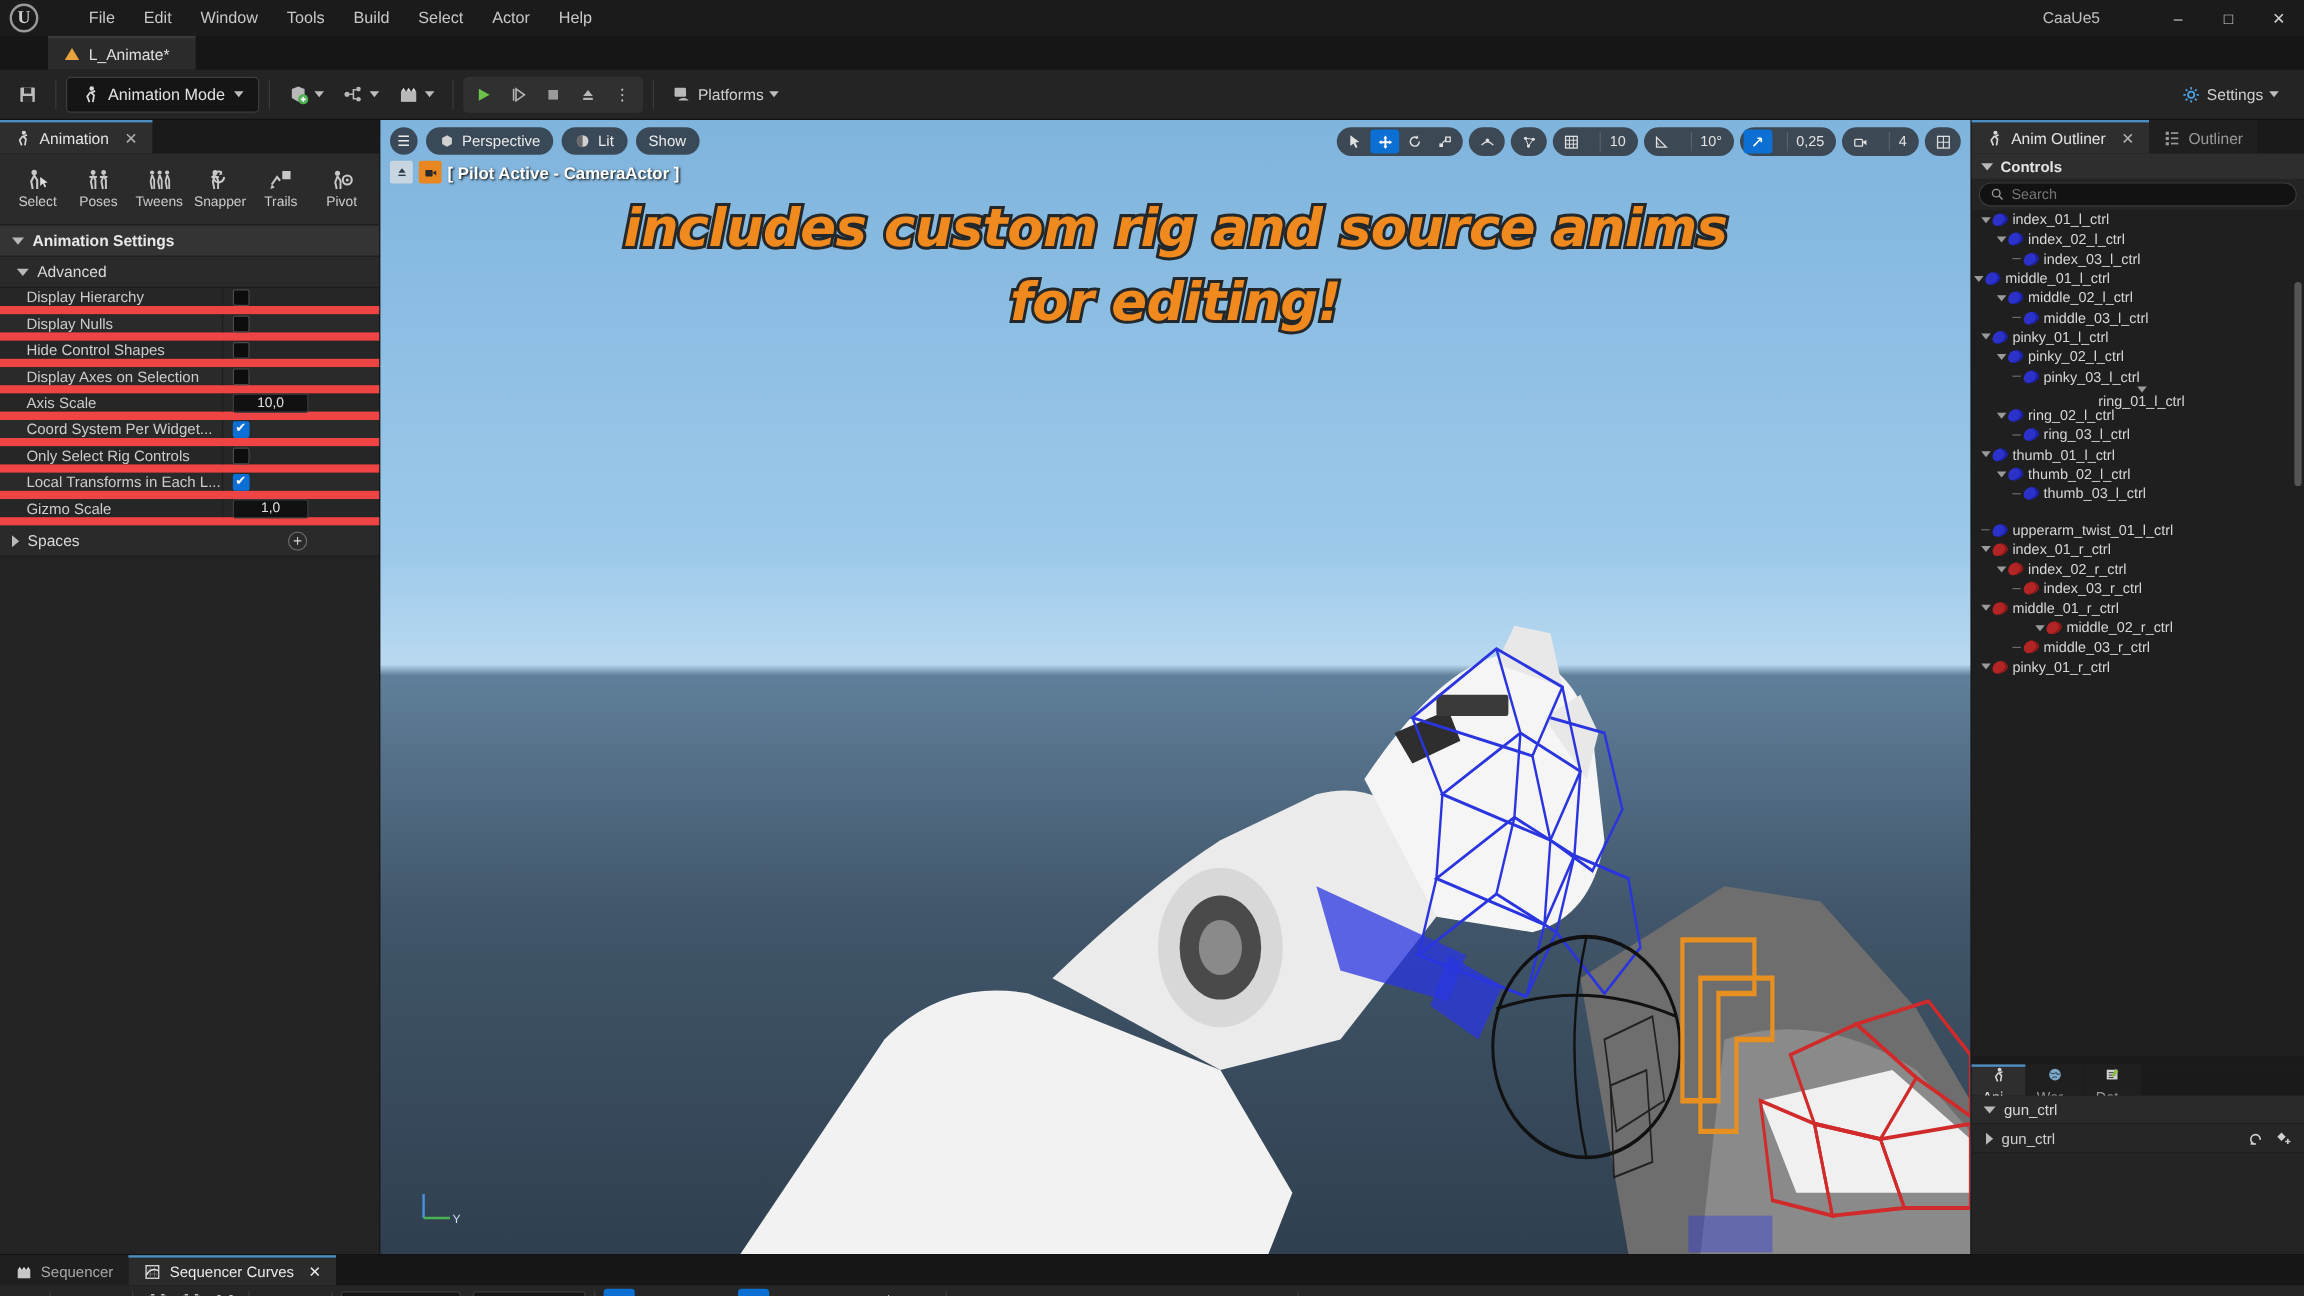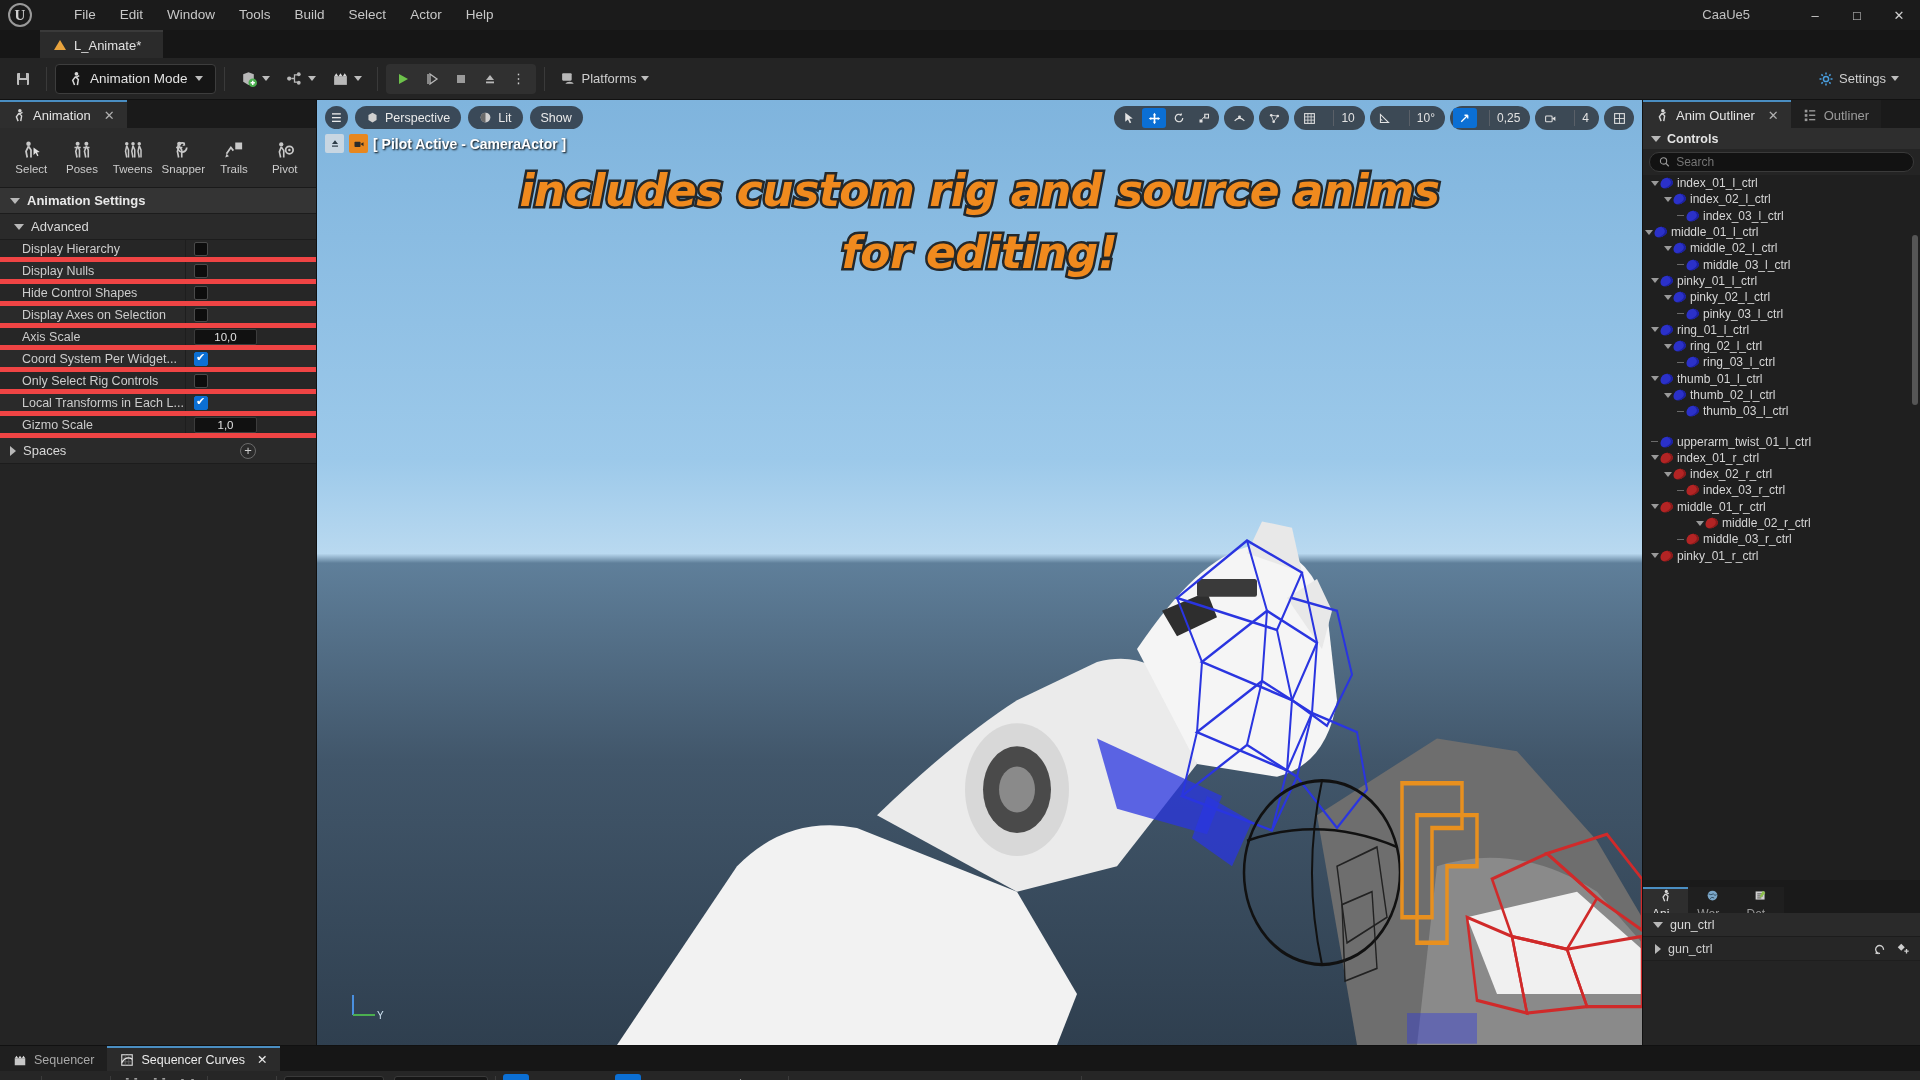--- a/index.html
+++ b/index.html
@@ -59,21 +59,21 @@
     padding:5px 0; border-radius:3px; }
   .modebtn .lbl { font-size:11.5px; color:#cccccc; }
   .section-hdr { height:26px; background:#343434; display:flex; align-items:center; gap:7px;
     padding-left:10px; font-size:13px; font-weight:bold; color:#e8e8e8; border-bottom:1px solid #1c1c1c; }
   .sub-hdr { height:26px; background:#2a2a2a; display:flex; align-items:center; gap:7px;
     padding-left:14px; font-size:13px; color:#d8d8d8; border-bottom:1px solid #1c1c1c; }
   .tri-d { width:0; height:0; border-left:5px solid transparent; border-right:5px solid transparent;
     border-top:6px solid #b8b8b8; }
   .tri-r { width:0; height:0; border-top:5px solid transparent; border-bottom:5px solid transparent;
     border-left:6px solid #b8b8b8; }
-  .prow { height:22px; display:flex; align-items:center; border-bottom:5px solid #ef4444; }
+  .prow { height:22px; display:flex; align-items:center; border-bottom:7px solid #ef4444; }
   .prow:nth-child(odd) { background:#262626; }
   .prow:nth-child(even) { background:#2a2a2a; }
   .prow .pname { width:185px; padding-left:22px; font-size:12.5px; color:#cccccc;
     white-space:nowrap; overflow:hidden; }
   .prow .pval { flex:1; display:flex; align-items:center; padding-left:8px; border-left:1px solid #1e1e1e;
     height:100%; }
   .cbox { width:14px; height:14px; background:#0d0d0d; border:1px solid #4a4a4a; border-radius:2px; }
   .cbox.on { background:#0b6fd4; border-color:#0b6fd4; position:relative; }
   .cbox.on:after { content:"✔"; position:absolute; left:1px; top:-2px; font-size:11px; color:#fff; }
   .numfield { width:63px; height:16px; background:#111; border:1px solid #3c3c3c; border-radius:2px;
@@ -723,21 +723,21 @@
             <span class="ctrlico blue"></span>
             <span>pinky_02_l_ctrl</span>
           </div>
           <div class="trow" style="padding-left: 32px;">
             <span class="arw">
               <span style="display:inline-block;width:7px;height:1px;background:#6a6a6a"></span>
             </span>
             <span class="ctrlico blue"></span>
             <span>pinky_03_l_ctrl</span>
           </div>
-          <div class="trow" style="padding-left: 6px;">
+          <div class="trow" style="padding-left: 6px; flex-direction: column;">
             <span class="arw">
               <span class="t"></span>
             </span>
             <span class="ctrlico blue"></span>
             <span>ring_01_l_ctrl</span>
           </div>
           <div class="trow" style="padding-left: 19px;">
             <span class="arw">
               <span class="t"></span>
             </span>

